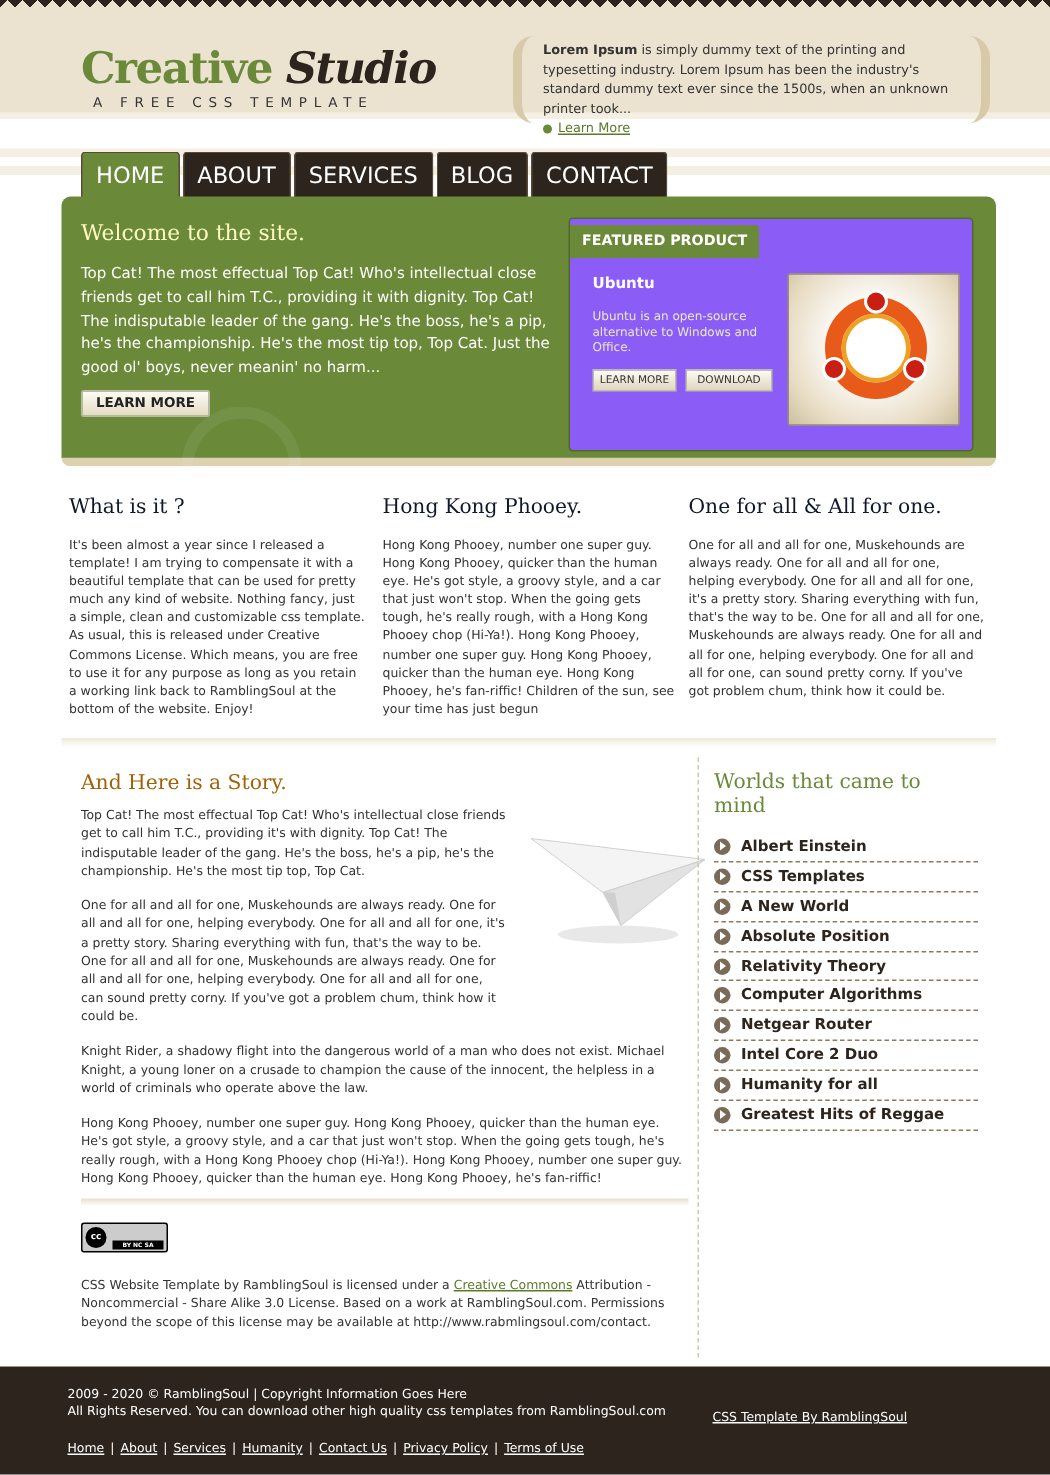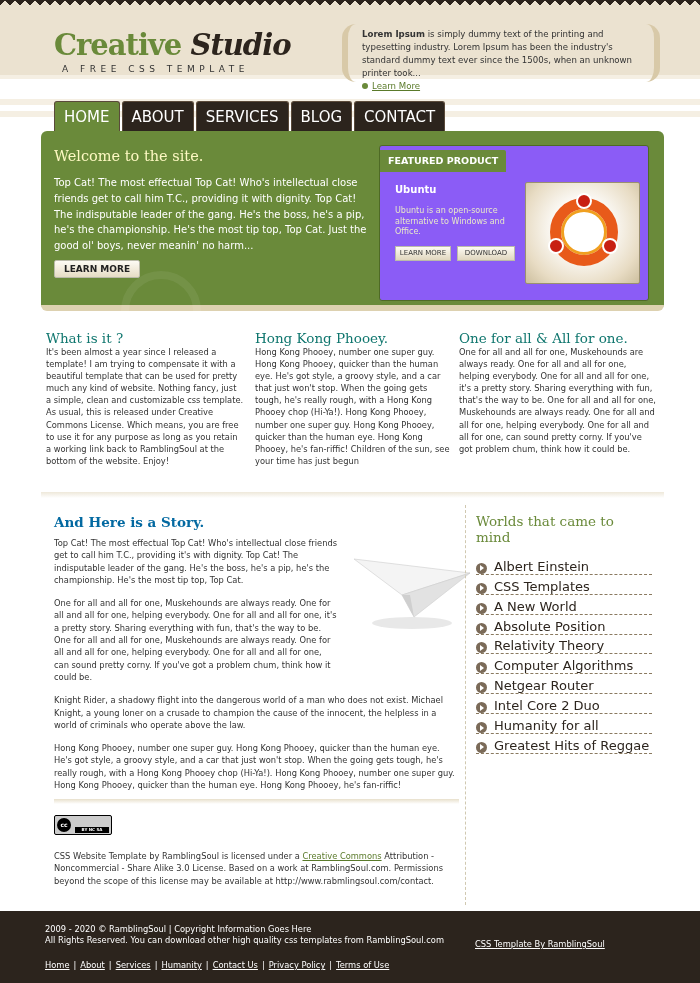--- a/index.html
+++ b/index.html
@@ -24,38 +24,38 @@
 .swirl{position:absolute;left:80px;top:140px;width:80px;height:80px;border-radius:50%;border:8px solid rgba(255,255,255,0.07);clip-path:inset(0 0 40% 0)}
 .feat{position:absolute;left:338px;top:14px;width:270px;height:156px;background:#8b5cf6;border:1px solid #4e6a25;border-radius:3px}
 .feat-tab{position:absolute;left:0;top:4px;width:126px;height:22px;background:#6a8a3a;color:#fff;font-size:9.5px;font-weight:bold;line-height:22px;padding-left:8px;border-top-right-radius:2px}
 .feat h3{position:absolute;left:15px;top:38px;color:#fff;font-size:10px;font-weight:bold}
 .feat p{position:absolute;left:15px;top:60px;width:120px;color:#e8e8c8;font-size:8px;line-height:10.5px}
 .fbtn{position:absolute;top:100px;height:15px;background:linear-gradient(#fdfbf4,#e0d6be);border:1px solid #bba;font-size:7px;color:#333;text-align:center;line-height:13px}
 .fimg{position:absolute;left:145px;top:36px;width:115px;height:102px;background:radial-gradient(circle at 50% 45%,#fff 30%,#e8dcc4 75%,#cdbf9e 100%);border:1px solid #9a9070;border-radius:2px}
 .ubuntu{position:absolute;left:24px;top:15px;width:68px;height:68px;border-radius:50%;border:11px solid #e85a1a;box-shadow:inset 0 0 0 3px #f0a020}
 .udot{position:absolute;width:16px;height:16px;border-radius:50%;background:#c81f12;border:2px solid #fff}
 .col{position:absolute;top:330px;width:198px}
-.col h2{font-family:"DejaVu Serif",serif;font-size:13.5px;font-weight:normal;color:#0f766e;margin-bottom:0}
+.col h2{font-family:"DejaVu Serif",serif;font-size:13.5px;font-weight:normal;color:#0f172a;margin-bottom:11px}
 .col p{font-size:8.3px;line-height:12.1px;color:#333}
 .divider{position:absolute;left:41px;top:492px;width:623px;height:6px;background:linear-gradient(#eee8da,#fff)}
 .story{position:absolute;left:54px;top:514px;width:405px}
-.story h2{font-family:"DejaVu Serif",serif;font-size:13.5px;font-weight:bold;color:#0369a1;margin-bottom:7px}
+.story h2{font-family:"DejaVu Serif",serif;font-size:13.5px;font-weight:normal;color:#a16207;margin-bottom:7px}
 .story p{font-size:8.3px;line-height:12.3px;color:#333;margin-bottom:11px}
 .story p.narrow{width:285px}
 .plane{position:absolute;left:352px;top:545px;width:120px;height:90px}
 .hr2{position:absolute;left:54px;top:799px;width:405px;height:5px;background:linear-gradient(#e8e0cc,#fff)}
 .cc{position:absolute;left:54px;top:815px;width:58px;height:20px;background:#ccc;border:1px solid #000;border-radius:2px}
 .cc span{position:absolute;background:#000;color:#fff;font-size:6px;font-weight:bold;text-align:center}
 .license{position:absolute;left:54px;top:850px;width:405px;font-size:8.3px;line-height:12.3px}
 .license a{color:#5a7a2a;text-decoration:underline}
 .vsep{position:absolute;left:465px;top:505px;height:400px;border-left:1px dashed #d0c8b0}
 .side{position:absolute;left:476px;top:513px;width:176px}
 .side h2{font-family:"DejaVu Serif",serif;font-size:13.5px;font-weight:normal;color:#6a8a3a;margin-bottom:10px}
 .side ul{list-style:none}
-.side li{height:19.9px;border-bottom:1px dashed #8a7a60;display:flex;align-items:flex-end;font-size:13px;font-weight:normal;color:#2c241d}
+.side li{height:19.9px;border-bottom:1px dashed #8a7a60;display:flex;align-items:center;font-size:10px;font-weight:bold;color:#2c241d}
 .side li .bullet{width:11px;height:11px;border-radius:50%;background:#7a6a58;margin-right:7px;position:relative}
 .side li .bullet:after{content:"";position:absolute;left:4px;top:2.5px;border-left:4px solid #fff;border-top:3px solid transparent;border-bottom:3px solid transparent}
 .footer{position:absolute;left:0;top:911px;width:700px;height:72px;background:#2c241d}
 .footer .copy{position:absolute;left:45px;top:13px;color:#fff;font-size:8.3px;line-height:10.5px}
 .footer .credit{position:absolute;left:475px;top:28px;color:#fff;font-size:8.3px;text-decoration:underline}
 .footer .links{position:absolute;left:45px;top:49px;color:#fff;font-size:8.3px}
 .footer .links a{color:#fff;text-decoration:underline}
 .footer .links .sep{margin:0 4px}
 </style>
 </head>

